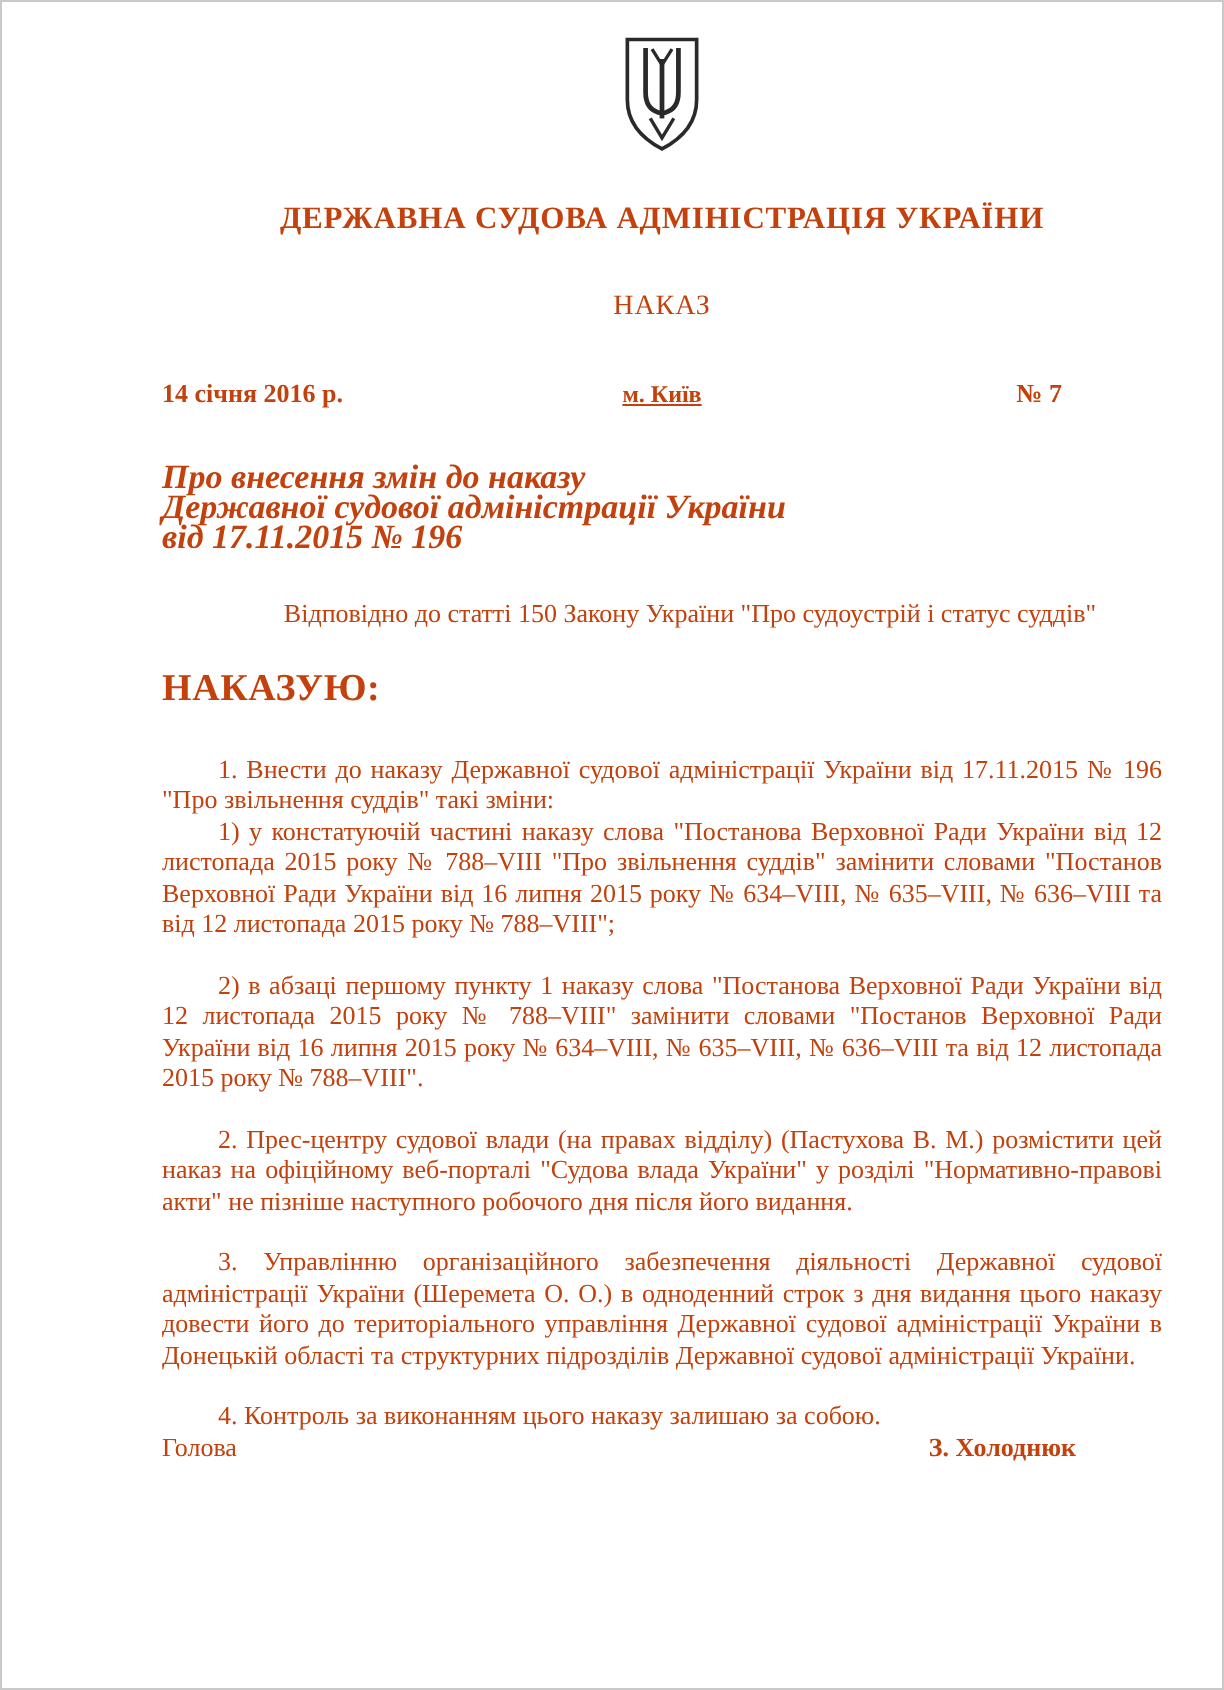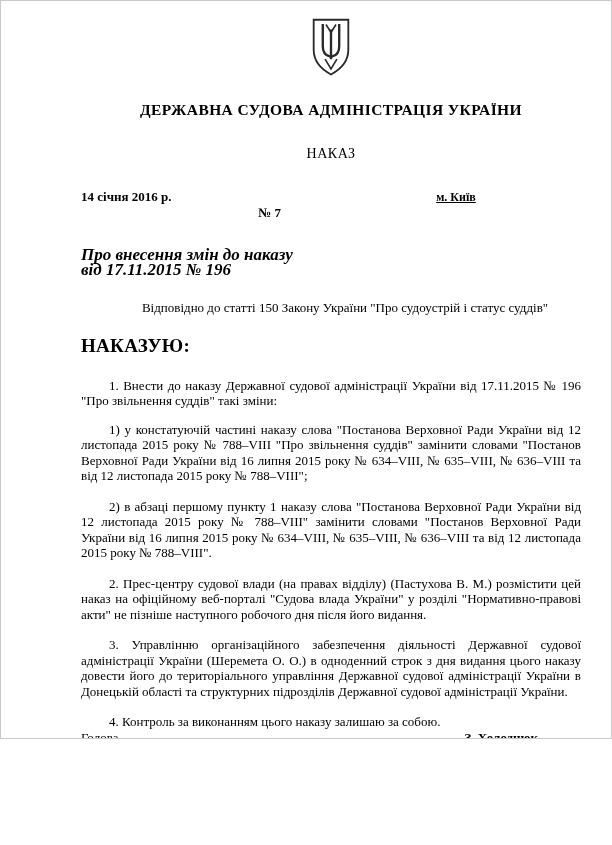--- a/index.html
+++ b/index.html
@@ -3,26 +3,26 @@
 <meta charset="utf-8">
 <style>
   html, body {
     margin: 0;
     padding: 0;
     background: #ffffff;
   }
   .page {
     position: relative;
     width: 612px;
-    height: 739px;
+    height: 845px;
     box-sizing: border-box;
     background: #ffffff;
     border: 1px solid #c9c9c9;
     font-family: "Liberation Serif", "DejaVu Serif", serif;
-    color: #000000;
+    color: #c2410c;
     overflow: hidden;
   }
   .content {
     position: absolute;
     left: 80px;
     top: 0;
     width: 500px;
   }
   .emblem-wrap {
     margin-top: 16px;
@@ -40,21 +40,21 @@
   .doc-type {
     margin-top: 27px;
     text-align: center;
     font-weight: normal;
     font-size: 14px;
     letter-spacing: 0.5px;
   }
   .date-row {
     margin-top: 27px;
     display: grid;
-    grid-template-columns: 1fr 1fr;
+    grid-template-columns: 1fr 1fr 1fr;
     align-items: baseline;
     font-weight: bold;
   }
   .date-row .date   { font-size: 13px; text-align: left; }
   .date-row .place  { font-size: 12px; text-align: center; text-decoration: underline; }
   .date-row .number { font-size: 13px; text-align: right; padding-right: 50px; }
   .subject {
     margin-top: 26px;
     font-weight: bold;
     font-style: italic;
@@ -73,21 +73,21 @@
     margin-bottom: 0;
     text-align: center;
   }
   .order-word {
     margin-top: 19px;
     font-weight: bold;
     font-size: 19px;
     letter-spacing: 0.3px;
   }
   .para.first { margin-top: 21px; }
-  .para.tight { margin-bottom: 13px; }
+  .para.tight { margin-bottom: 0; }
   .para.last  { margin-top: 0; margin-bottom: 0; }
   .sig-row {
     display: flex;
     justify-content: space-between;
     align-items: baseline;
     font-size: 13px;
     padding-right: 43px;
   }
   .sig-row .sig-name { font-weight: bold; text-align: right; }
 </style>
@@ -115,20 +115,21 @@
     <div class="doc-type">НАКАЗ</div>
 
     <div class="date-row">
       <div class="date">14 січня 2016 р.</div>
       <div class="place">м. Київ</div>
       <div class="number">№ 7</div>
     </div>
 
     <div class="subject">
       <div>Про внесення змін до наказу</div>
+      <div>Державної судової адміністрації України</div>
       <div>від 17.11.2015 № 196</div>
     </div>
 
     <p class="para intro">Відповідно до статті 150 Закону України "Про судоустрій і статус суддів"</p>
 
     <div class="order-word">НАКАЗУЮ:</div>
 
     <p class="para first tight">1. Внести до наказу Державної судової адміністрації України від 17.11.2015 № 196 "Про звільнення суддів" такі зміни:</p>
     <p class="para">1) у констатуючій частині наказу слова "Постанова Верховної Ради України від 12 листопада 2015 року № 788–VIII "Про звільнення суддів" замінити словами "Постанов Верховної Ради України від 16 липня 2015 року № 634–VIII, № 635–VIII, № 636–VIII та від 12 листопада 2015 року № 788–VIII";</p>
     <p class="para">2) в абзаці першому пункту 1 наказу слова "Постанова Верховної Ради України від 12 листопада 2015 року № 788–VIII" замінити словами "Постанов Верховної Ради України від 16 липня 2015 року № 634–VIII, № 635–VIII, № 636–VIII та від 12 листопада 2015 року № 788–VIII".</p>

